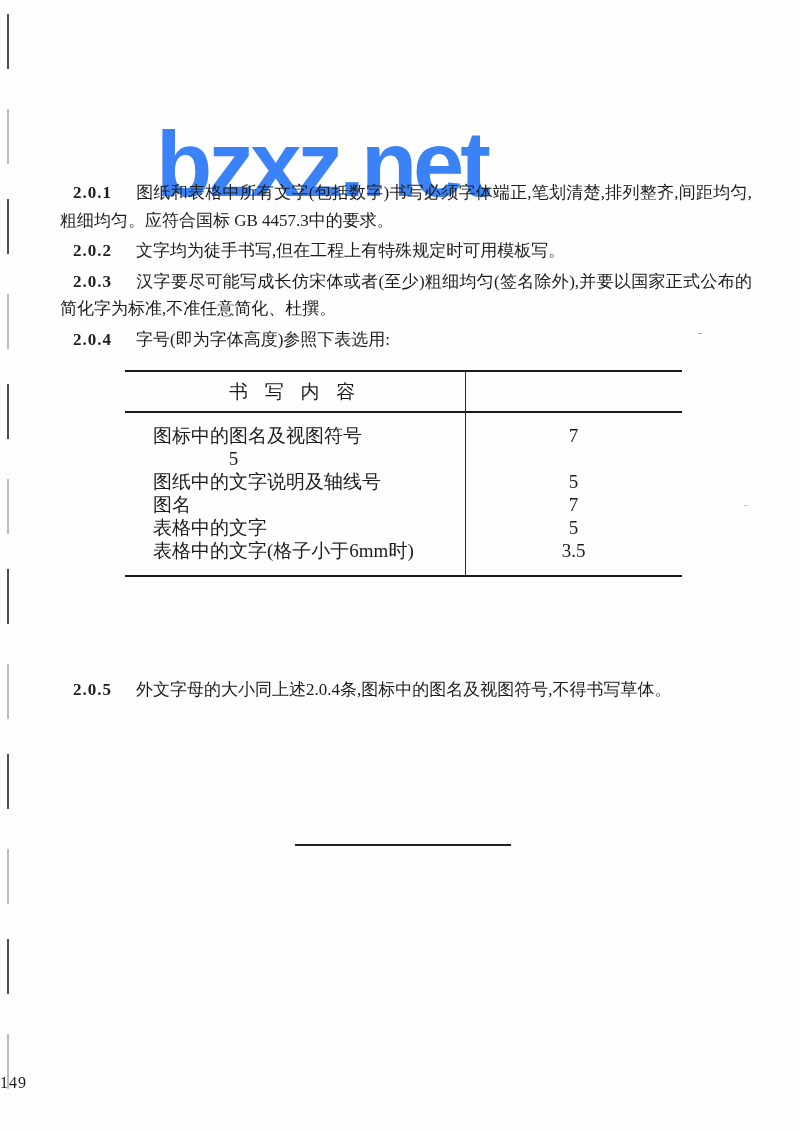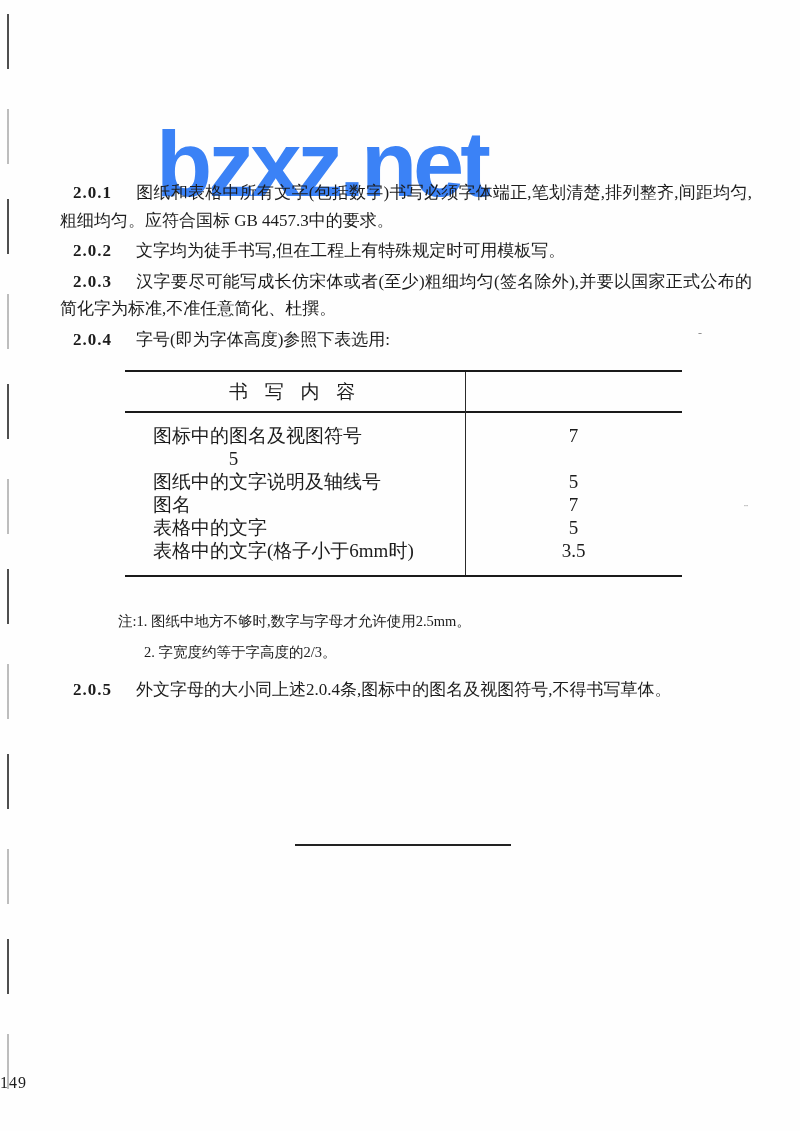--- a/index.html
+++ b/index.html
@@ -128,24 +128,20 @@
         <div class="col-left">表格中的文字</div>
         <div class="col-right">5</div>
       </div>
       <div class="tbl-row">
         <div class="col-left">表格中的文字(格子小于6mm时)</div>
         <div class="col-right">3.5</div>
       </div>
     </div>
   </div>
 
-  <div class="notes">
-    <div class="note1">注:1. 图纸中地方不够时,数字与字母才允许使用2.5mm。</div>
-    <div class="note2">2. 字宽度约等于字高度的2/3。</div>
-  </div>
 
   <div class="sec-205">
     <p><span class="sec-num">2.0.5</span><span>外文字母的大小同上述2.0.4条,图标中的图名及视图符号,不得书写草体。</span></p>
   </div>
 
   <div class="end-rule"></div>
 
   <div class="page-number">149</div>
 
   <span class="speck speck-a">¨</span>

